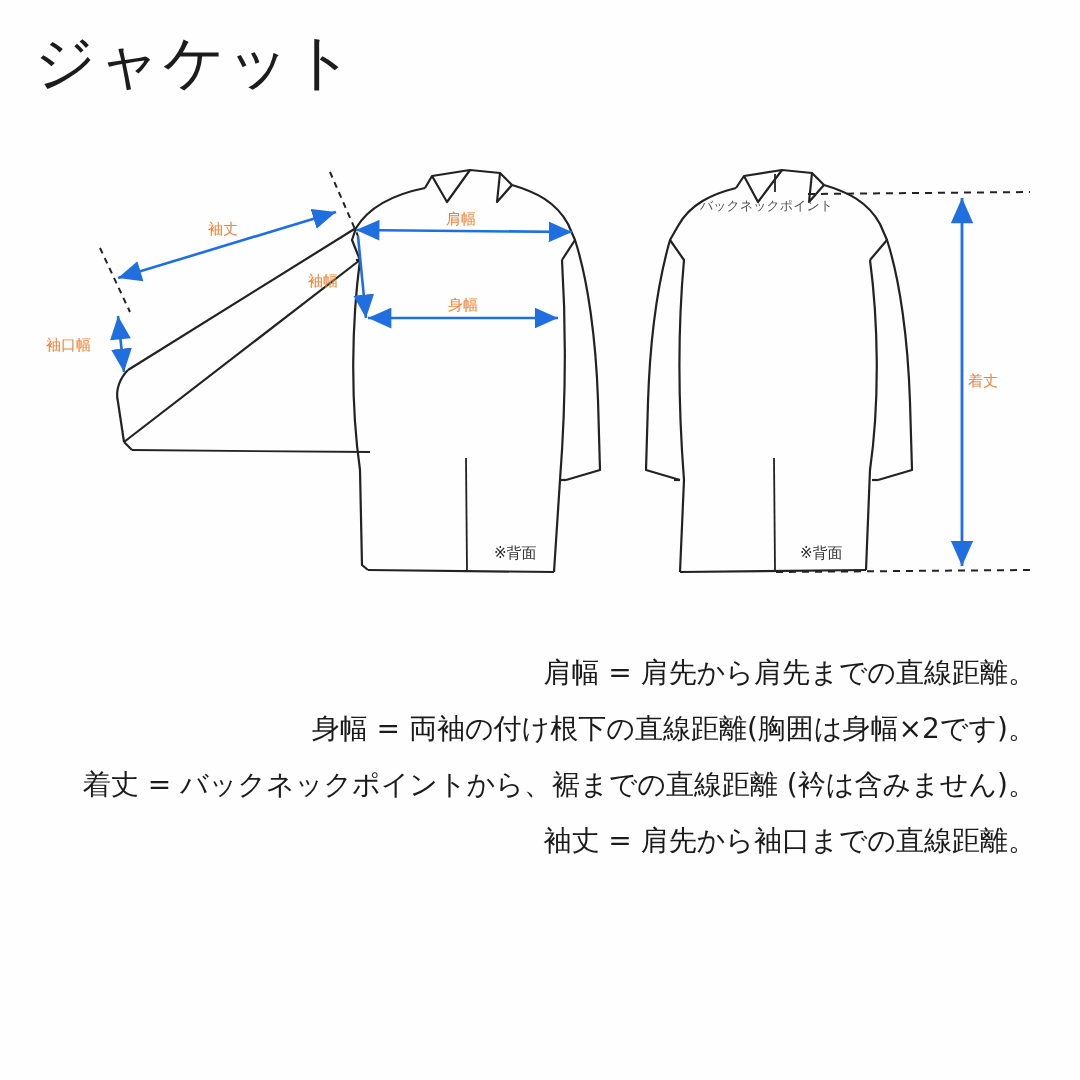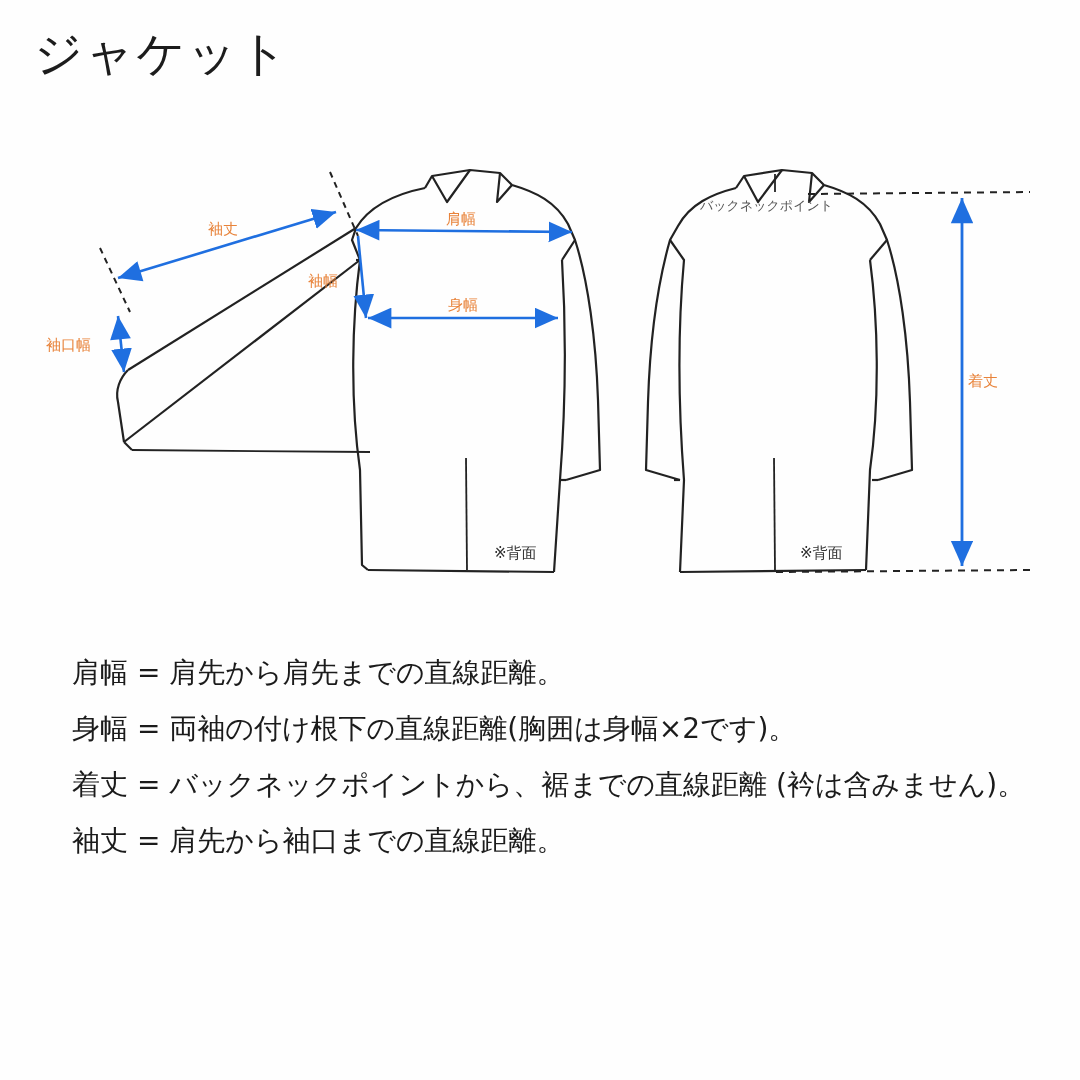--- a/index.html
+++ b/index.html
@@ -18,38 +18,39 @@
   #page {
     position: relative;
     width: 1080px;
     height: 1080px;
     background: #fefefe;
   }
   #title {
     position: absolute;
     left: 34px;
     top: 22px;
-    font-size: 48px;
+    font-size: 61px;
     font-weight: 300;
     letter-spacing: 2px;
     color: #1c1c1c;
     font-family: "DejaVu Sans", sans-serif;
   }
   #diagram {
     position: absolute;
     left: 0;
     top: 140px;
     width: 941px;
     height: 480px;
   }
   #legend {
     position: absolute;
-    left: 72px;
+    left: 56px;
     top: 645px;
     width: 980px;
+    text-align: right;
   }
   .legend-line {
     font-size: 28px;
     line-height: 56px;
     color: #1b1b1b;
     font-family: "DejaVu Sans", sans-serif;
     white-space: pre-wrap;
   }
   .svg-label-orange {
     fill: #e8833a;

